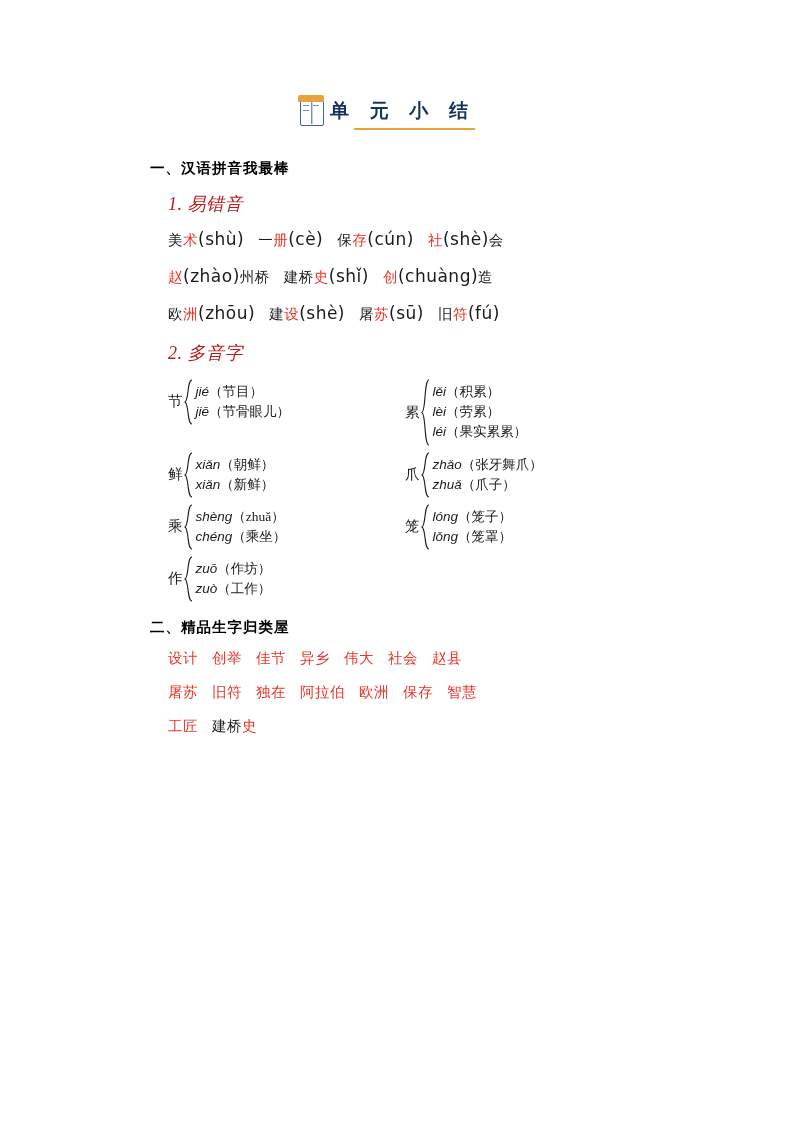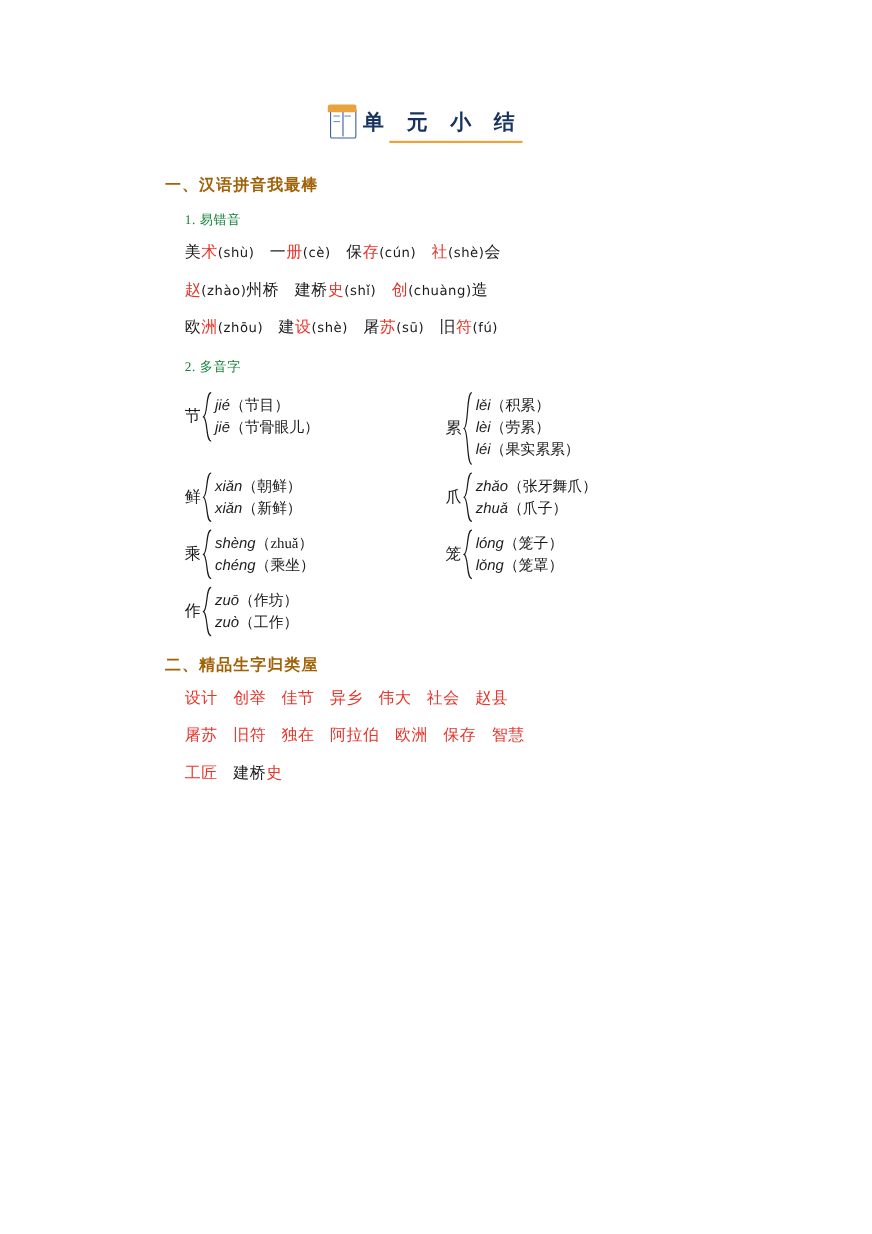--- a/index.html
+++ b/index.html
@@ -95,45 +95,46 @@
     background: #e8a33d;
   }
   .title-wrap {
     position: relative;
     display: inline-block;
   }
 
   
   h2.section {
     font-size: 14.5px;
-    color: #a16207;
+    color: #000000;
     font-weight: bold;
     margin: 0 0 14px 0;
     letter-spacing: 1px;
     font-family: "DejaVu Sans", "Liberation Sans", sans-serif;
   }
   h3.sub {
-    font-size: 12px;
-    color: #15803d;
+    font-size: 18px;
+    color: #b91c1c;
     font-weight: normal;
     margin: 0 0 14px 0;
     padding-left: 18px;
     letter-spacing: 0.5px;
+    font-style: italic;
   }
   .wordline {
     font-size: 14.5px;
     line-height: 1.1;
     margin: 0 0 18px 0;
     padding-left: 18px;
     color: #1a1a1a;
     letter-spacing: 0.5px;
   }
   .wordline .r { color: #e8342a; }
   .py {
-    font-size: 12px;
+    font-size: 17px;
     font-family: "DejaVu Sans", "Liberation Sans", sans-serif;
   }
   .gap { display: inline-block; width: 14px; }
 
   
   .poly-area {
     padding-left: 18px;
     margin-top: 4px;
   }
   .poly-row {

